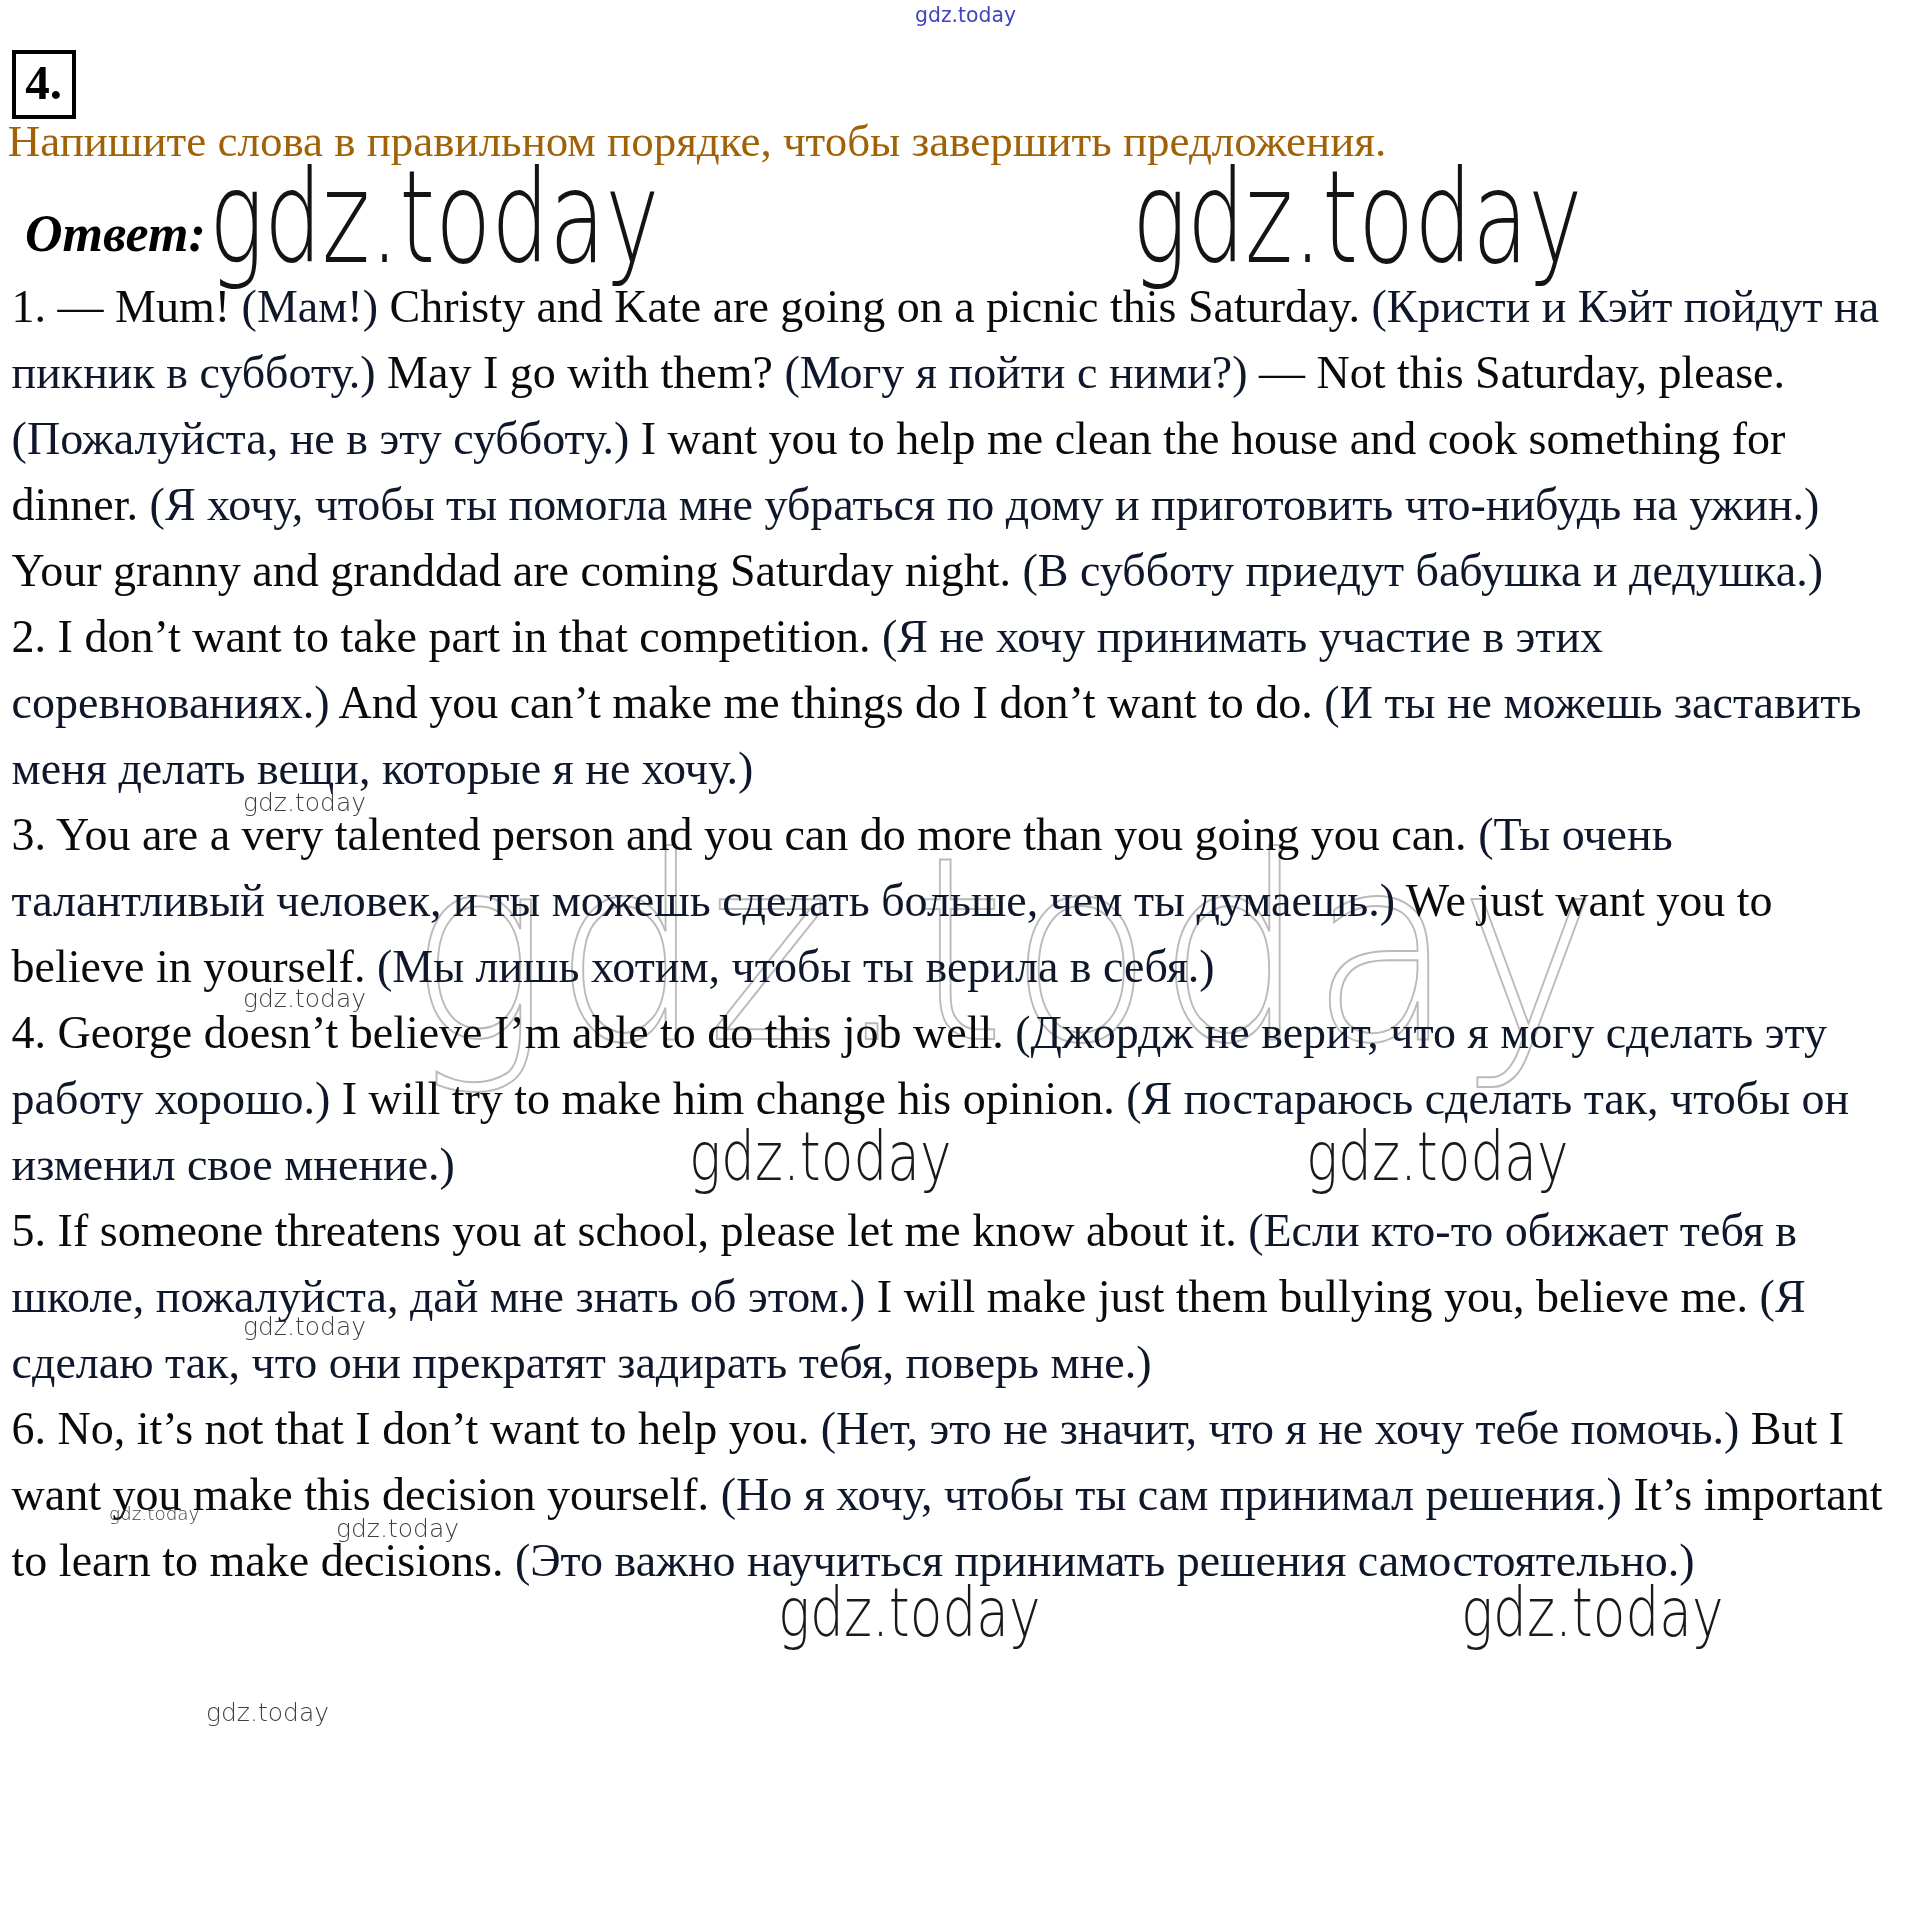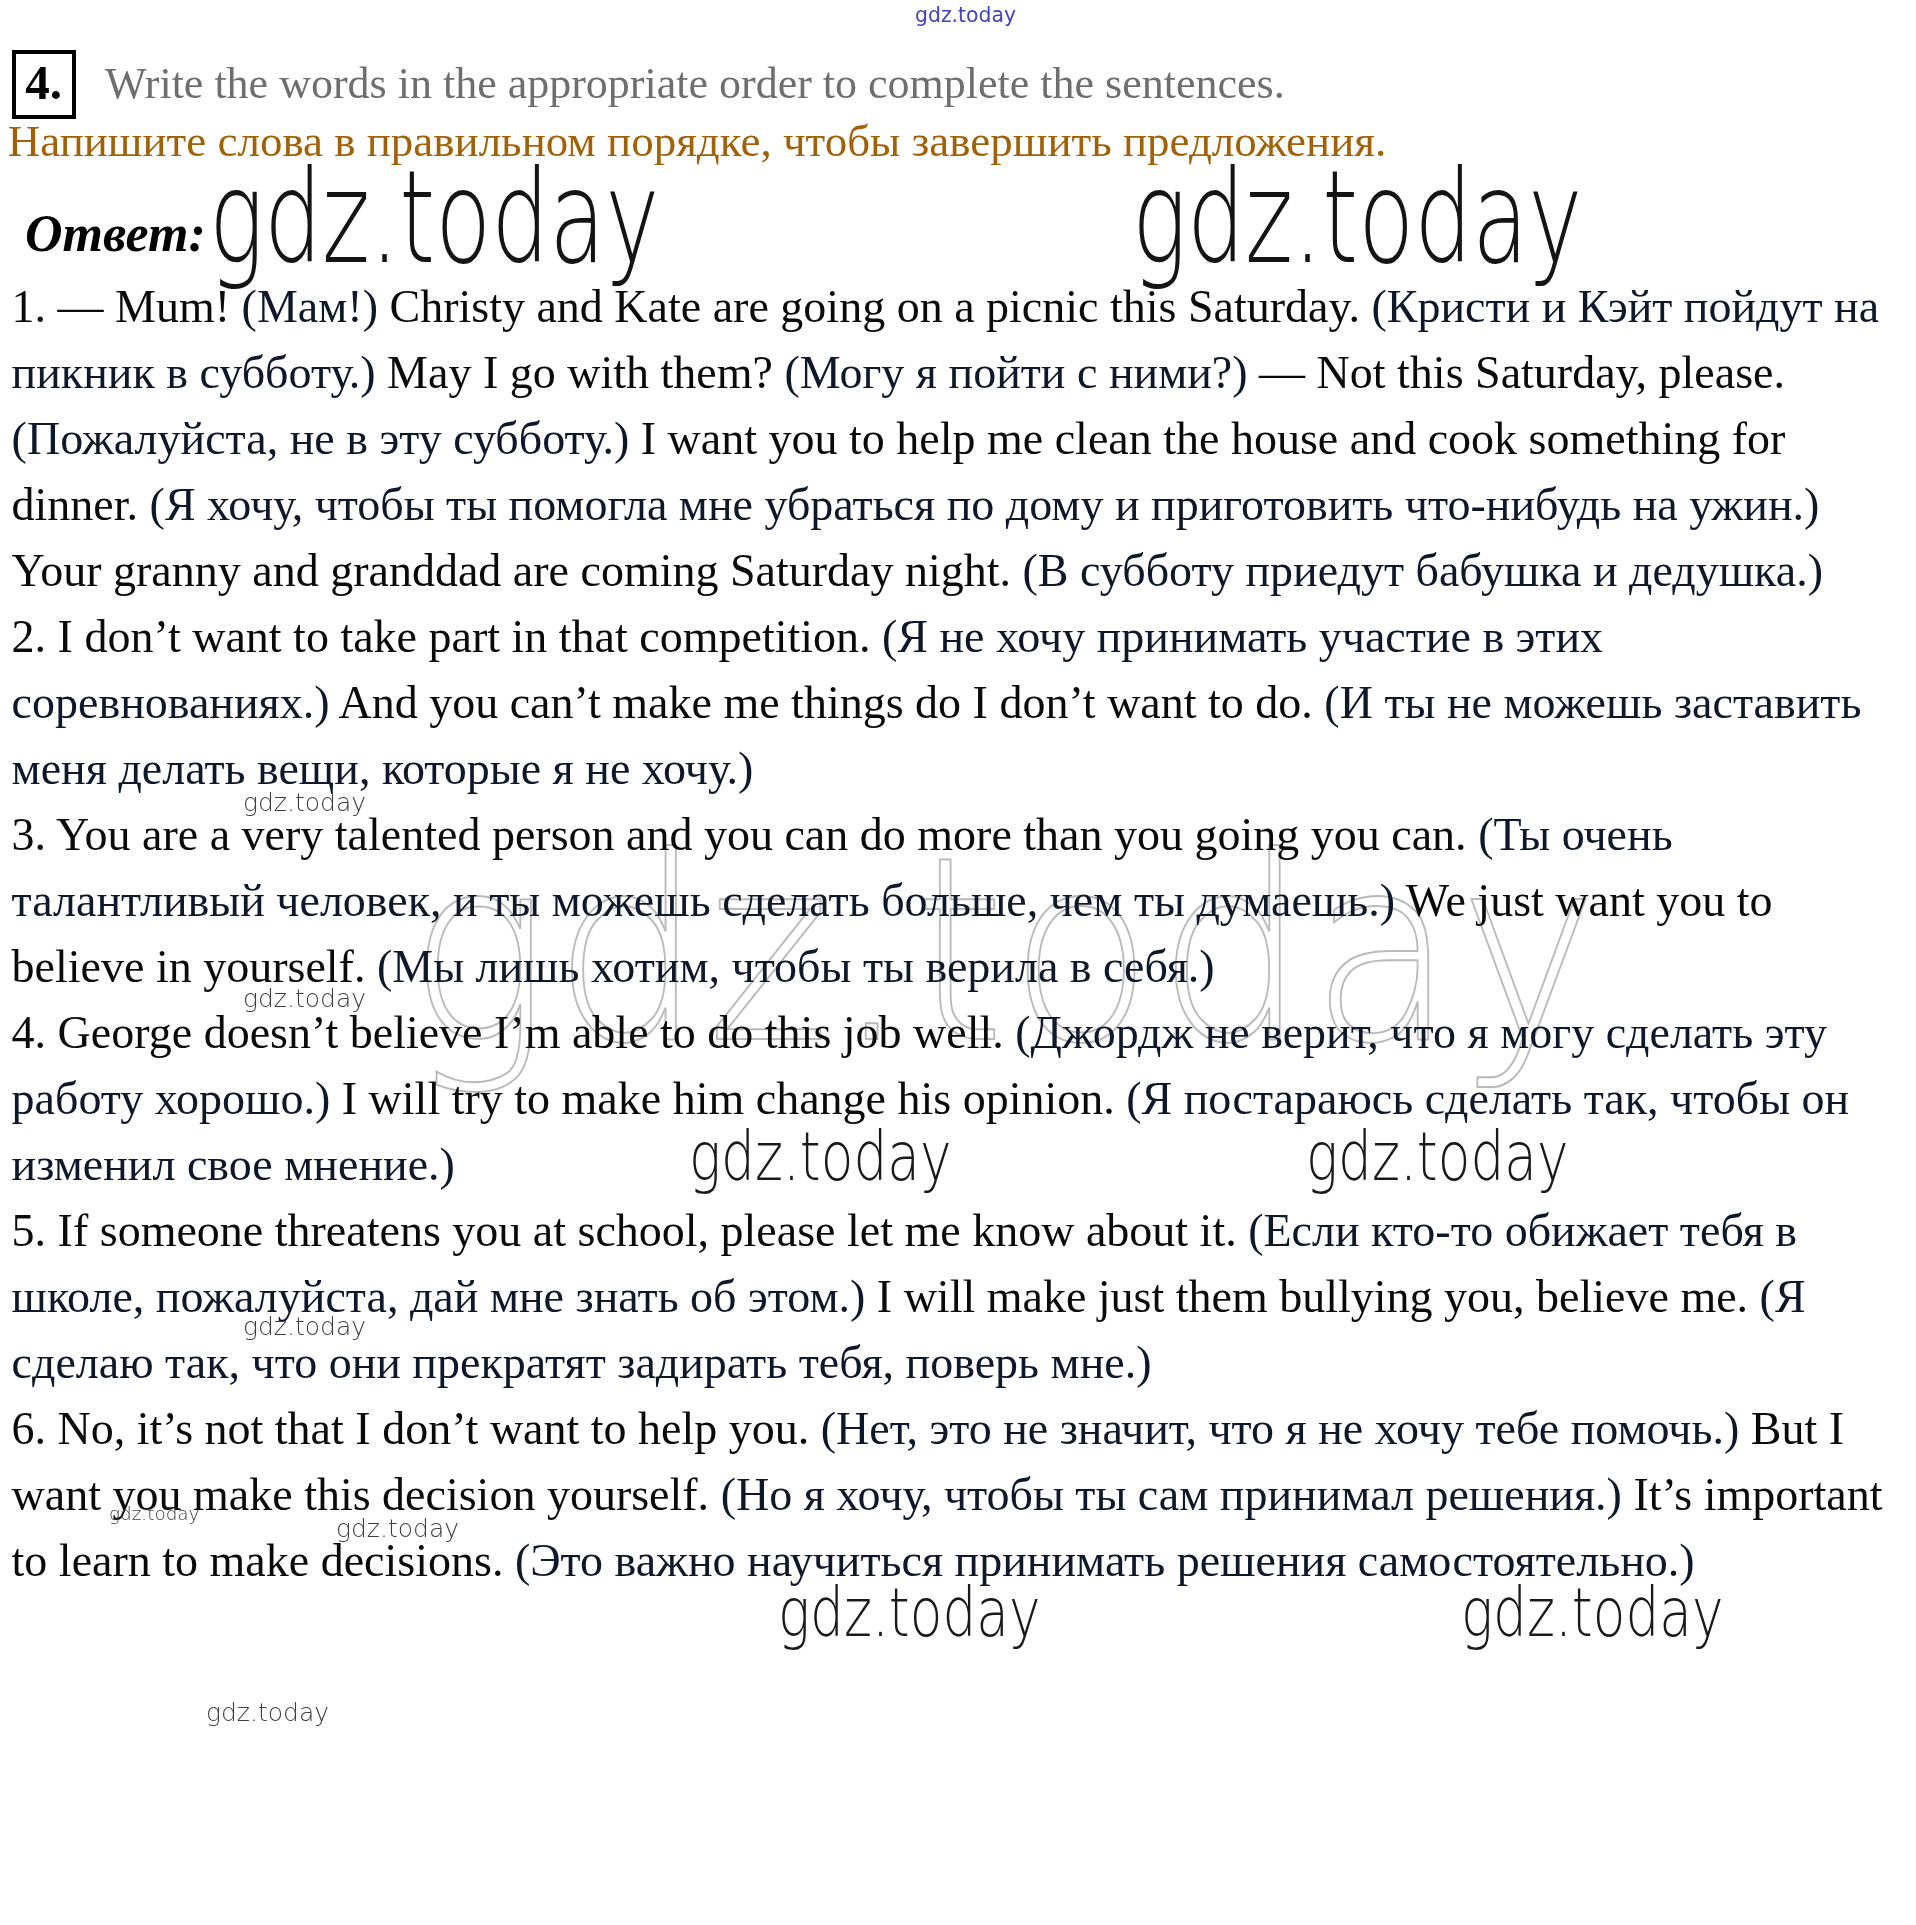--- a/index.html
+++ b/index.html
@@ -84,21 +84,20 @@
   <div class="wm wm-med wm-med-2a">gdz.today</div>
   <div class="wm wm-med wm-med-2b">gdz.today</div>
   <div class="wm wm-small wm-small-1">gdz.today</div>
   <div class="wm wm-small wm-small-2">gdz.today</div>
   <div class="wm wm-small wm-small-3">gdz.today</div>
   <div class="wm wm-small wm-tiny-1">gdz.today</div>
   <div class="wm wm-small wm-small-4">gdz.today</div>
   <div class="wm wm-small wm-small-5">gdz.today</div>
 
   <span class="exnum">4.</span>
-  <span class="instr-en">Write the words in the appropriate order to complete the sentences.</span>
   <div class="instr-ru">Напишите слова в правильном порядке, чтобы завершить предложения.</div>
   <div class="answer-label">Ответ:</div>
 
   <div class="answers" id="answers">
       <p><span class="num">1. </span><span class="en">— Mum! </span><span class="ru">(Мам!) </span><span class="en">Christy and Kate are going on a picnic this Saturday. </span><span class="ru">(Кристи и Кэйт пойдут на пикник в субботу.) </span><span class="en">May I go with them? </span><span class="ru">(Могу я пойти с ними?) </span><span class="en">— Not this Saturday, please. </span><span class="ru">(Пожалуйста, не в эту субботу.) </span><span class="en">I want you to help me clean the house and cook something for dinner. </span><span class="ru">(Я хочу, чтобы ты помогла мне убраться по дому и приготовить что-нибудь на ужин.) </span><span class="en">Your granny and granddad are coming Saturday night. </span><span class="ru">(В субботу приедут бабушка и дедушка.) </span></p>
       <p><span class="num">2. </span><span class="en">I don’t want to take part in that competition. </span><span class="ru">(Я не хочу принимать участие в этих соревнованиях.) </span><span class="en">And you can’t make me things do I don’t want to do. </span><span class="ru">(И ты не можешь заставить меня делать вещи, которые я не хочу.) </span></p>
       <p><span class="num">3. </span><span class="en">You are a very talented person and you can do more than you going you can. </span><span class="ru">(Ты очень талантливый человек, и ты можешь сделать больше, чем ты думаешь.) </span><span class="en">We just want you to believe in yourself. </span><span class="ru">(Мы лишь хотим, чтобы ты верила в себя.) </span></p>
       <p><span class="num">4. </span><span class="en">George doesn’t believe I’m able to do this job well. </span><span class="ru">(Джордж не верит, что я могу сделать эту работу хорошо.) </span><span class="en">I will try to make him change his opinion. </span><span class="ru">(Я постараюсь сделать так, чтобы он изменил свое мнение.) </span></p>
       <p><span class="num">5. </span><span class="en">If someone threatens you at school, please let me know about it. </span><span class="ru">(Если кто-то обижает тебя в школе, пожалуйста, дай мне знать об этом.) </span><span class="en">I will make just them bullying you, believe me. </span><span class="ru">(Я сделаю так, что они прекратят задирать тебя, поверь мне.) </span></p>
       <p><span class="num">6. </span><span class="en">No, it’s not that I don’t want to help you. </span><span class="ru">(Нет, это не значит, что я не хочу тебе помочь.) </span><span class="en">But I want you make this decision yourself. </span><span class="ru">(Но я хочу, чтобы ты сам принимал решения.) </span><span class="en">It’s important to learn to make decisions. </span><span class="ru">(Это важно научиться принимать решения самостоятельно.) </span></p>

